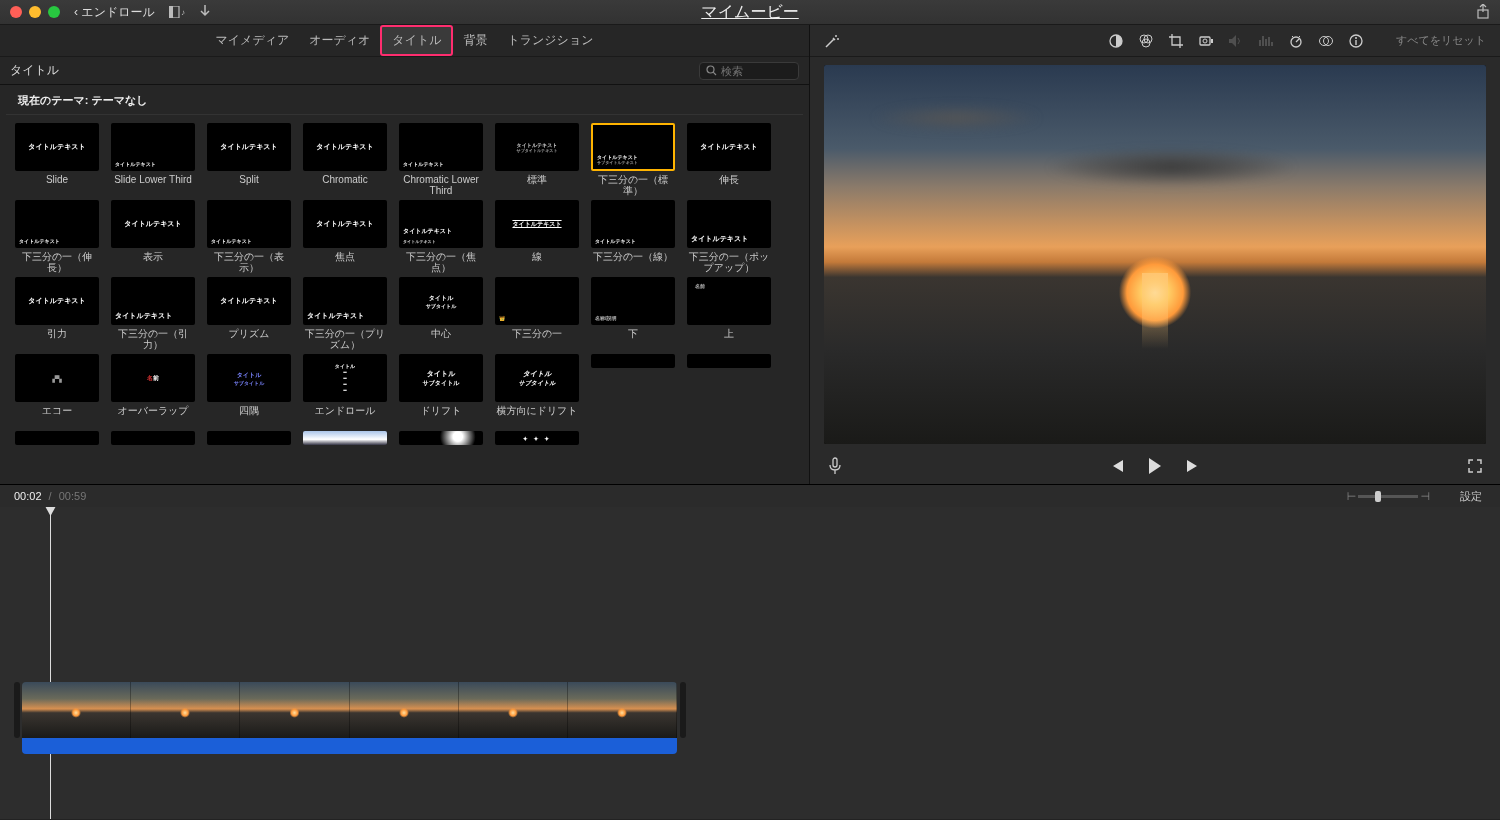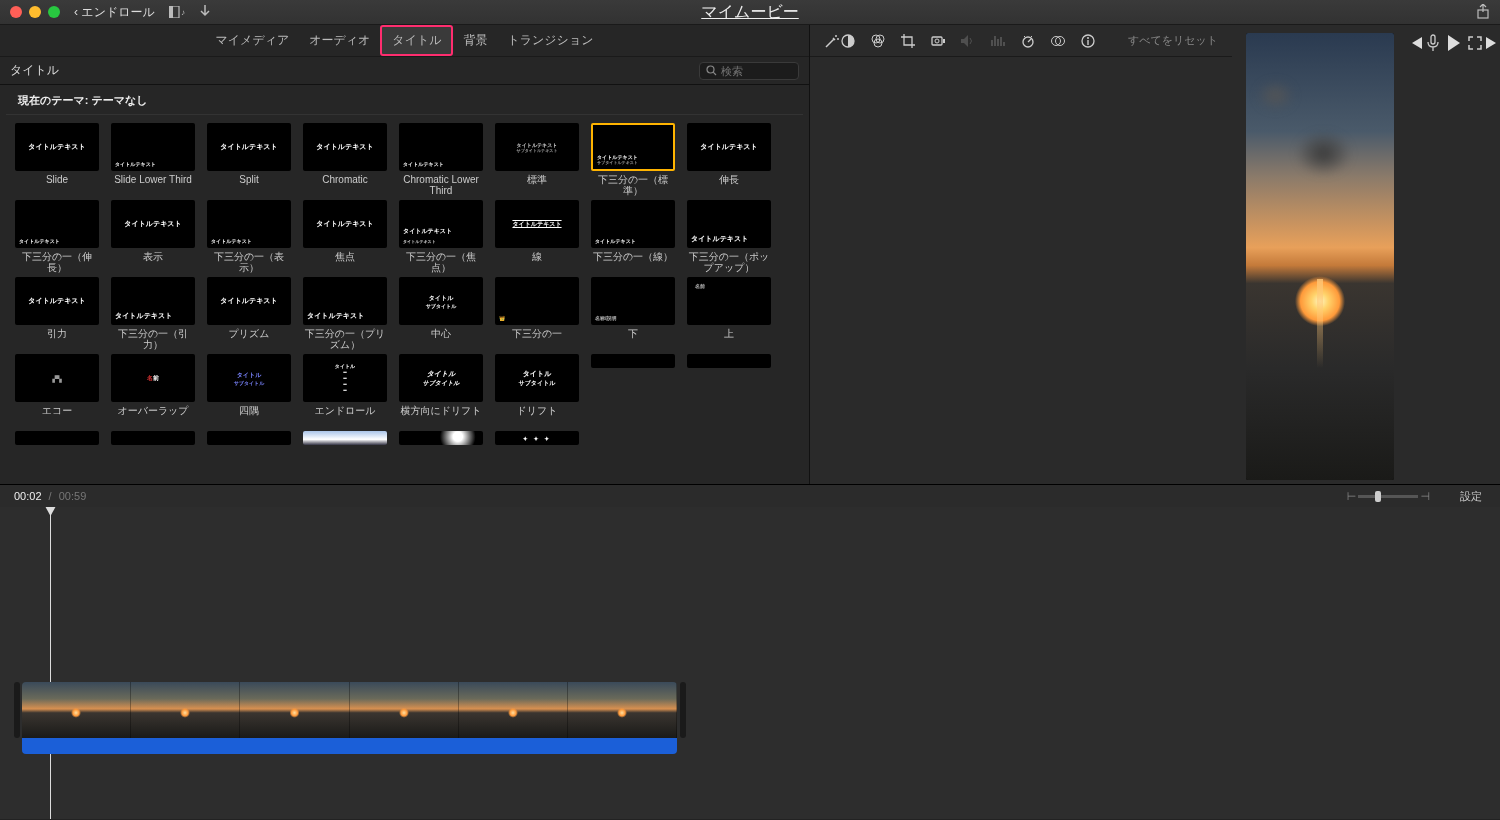--- a/index.html
+++ b/index.html
@@ -28,21 +28,21 @@
 .grid-wrap::-webkit-scrollbar{width:8px}
 .grid-wrap::-webkit-scrollbar-thumb{background:#555;border-radius:4px}
 .grid{ display:grid; grid-template-columns:repeat(8, 90px); gap:4px 6px;}
 .cell{ display:flex; flex-direction:column; align-items:center; cursor:pointer;}
 .thumb{ width:84px; height:48px; background:#000; border-radius:2px; display:flex; flex-direction:column; align-items:center; justify-content:center; color:#fff; font-size:6px; font-weight:bold; position:relative; overflow:hidden;}
 .thumb.selected-thumb{ border:2px solid #ffb400;}
 .thumb .line1{font-size:7px;}
 .thumb .line2{font-size:5px; opacity:.85; margin-top:3px;}
 .thumb.lower{ align-items:flex-start; justify-content:flex-end; padding:4px;}
 .cell-label{ margin-top:3px; font-size:10px; color:#ccc; text-align:center; min-height:22px; line-height:11px;}
-.viewer{ flex:1; background:#2a2a2a; display:flex; flex-direction:row;}
+.viewer{ flex:1; background:#2a2a2a; display:flex; flex-direction:column;}
 .viewer-toolbar{ height:32px; display:flex; align-items:center; padding:0 14px; border-bottom:1px solid #1a1a1a;}
 .wand{ color:#bbb; font-size:14px; cursor:pointer;}
 .vt-icons{ margin-left:auto; display:flex; gap:14px; align-items:center;}
 .vt-ico{ color:#aaa; font-size:14px; cursor:pointer; width:16px; height:16px; display:flex; align-items:center; justify-content:center;}
 .vt-ico.dim{opacity:.4}
 .reset-link{ margin-left:18px; color:#888; font-size:11px; cursor:pointer;}
 .preview{ flex:1; margin:8px 14px 4px; background:#000; border-radius:2px; position:relative; overflow:hidden;}
 .sunset{ position:absolute; inset:0; background:
   radial-gradient(circle at 50% 60%, #fff4c0 0%, #ffd36b 3%, #ff9a3a 7%, transparent 9%),
   linear-gradient(to bottom, #2a3a50 0%, #4a5a6a 22%, #8a7a6a 32%, #e8a05a 48%, #c47a3a 52%, #3a3530 56%, #2a2a2a 75%, #1a1a18 100%);
@@ -300,31 +300,31 @@
             <div class="cell-label">四隅</div>
           </div>
           <div class="cell">
             <div class="thumb">
               <div style="font-size:5px;line-height:6px;text-align:center">タイトル<br>━<br>━<br>━<br>━</div>
             </div>
             <div class="cell-label">エンドロール</div>
           </div>
           <div class="cell">
             <div class="thumb">
+              <span style="font-size:7px">タイトル</span>
+              <span style="font-size:6px">サブタイトル</span>
+            </div>
+            <div class="cell-label">ドリフト</div>
+          </div>
+          <div class="cell">
+            <div class="thumb">
               <span style="font-size:7px;font-style:italic">タイトル</span>
               <span style="font-size:6px;font-style:italic">サブタイトル</span>
             </div>
             <div class="cell-label">横方向にドリフト</div>
-          </div>
-          <div class="cell">
-            <div class="thumb">
-              <span style="font-size:7px">タイトル</span>
-              <span style="font-size:6px">サブタイトル</span>
-            </div>
-            <div class="cell-label">ドリフト</div>
           </div>
           <div class="cell">
             <div class="thumb" style="height: 14px;"></div>
           </div>
           <div class="cell">
             <div class="thumb" style="height: 14px;"></div>
           </div>
           <div class="cell">
             <div class="thumb" style="height: 14px;"></div>
           </div>

